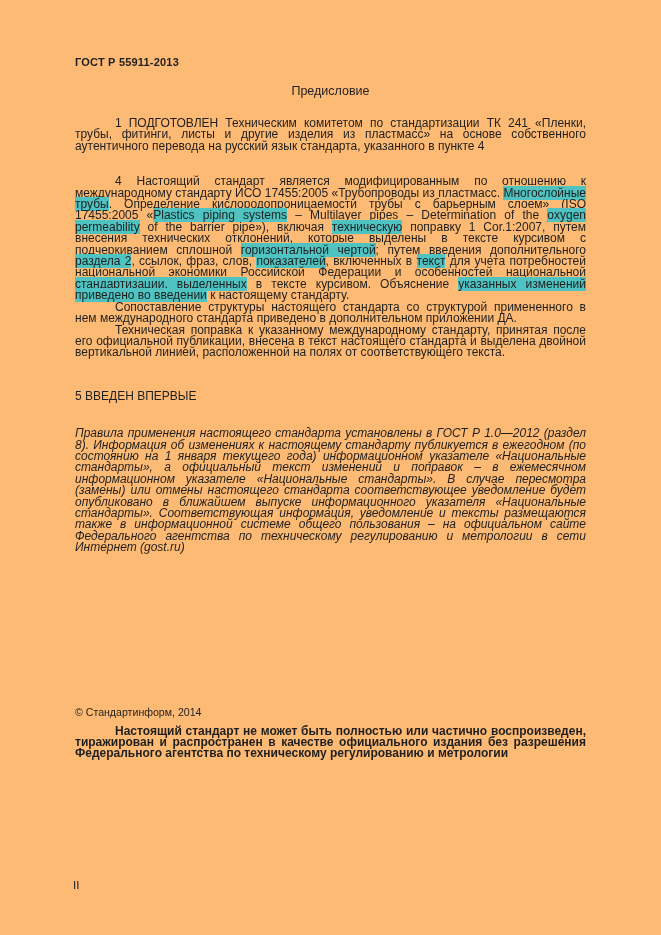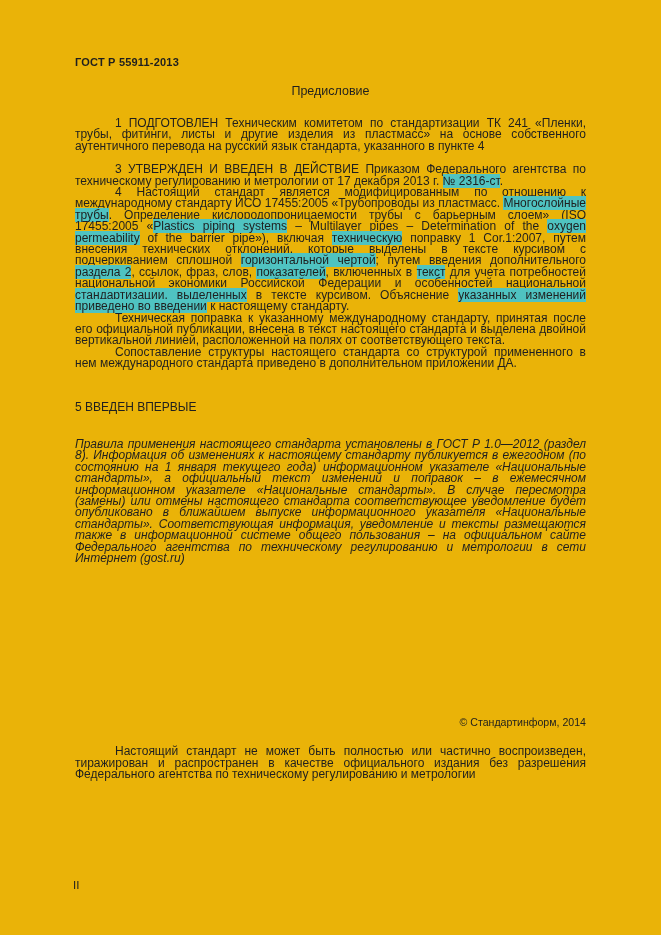--- a/index.html
+++ b/index.html
@@ -4,21 +4,21 @@
 <style>
   * { box-sizing: border-box; }
   html, body { margin: 0; padding: 0; }
   body {
     background: #fbfaf3;
     font-family: "Liberation Sans", "DejaVu Sans", sans-serif;
   }
   .page {
     width: 661px;
     height: 935px;
-    background: #eab308;
+    background: #fdba74;
     position: relative;
     padding: 56px 75px 0 75px;
     color: #1f1f1f;
     overflow: hidden;
   }
   .doc-number {
     font-size: 11px;
     font-weight: bold;
     letter-spacing: 0.2px;
   }
@@ -31,61 +31,60 @@
   .p {
     font-size: 12px;
     line-height: 11.4px;
     text-align: justify;
     margin: 0;
   }
   .p.indent { text-indent: 40px; }
   .foreword { margin-top: 20px; }
   .foreword .p { margin-bottom: 12px; }
   .foreword .p:last-child { margin-bottom: 0; }
-  .clause4 { margin-top: 0; }
+  .clause4 { margin-top: 24px; }
   .clause5 {
     margin-top: 32px;
     text-align: left;
   }
   .italic-block {
     margin-top: 26px;
     font-style: italic;
   }
   .copyright {
     margin-top: 152px;
     font-size: 10.6px;
-    text-align: right;
+    text-align: left;
   }
-  .footer-note { margin-top: 18px; }
+  .footer-note { margin-top: 8px; font-weight: bold; }
   .hl { background: var(--hl, #4fc3c1); }
   .page-number {
     position: absolute;
     left: 73px;
     bottom: 44px;
     font-size: 11.5px;
   }
 </style>
 </head>
 <body>
 
 <div class="page">
 
   <div class="doc-number">ГОСТ Р 55911-2013</div>
 
   <h1 class="title">Предисловие</h1>
 
   <div class="foreword">
       <p class="p indent"><span>1 ПОДГОТОВЛЕН Техническим комитетом по стандартизации ТК 241 «Пленки, трубы, фитинги, листы и другие изделия из пластмасс» на основе собственного аутентичного перевода на русский язык стандарта, указанного в пункте 4</span></p>
-      <p class="p indent"><span>3 УТВЕРЖДЕН И ВВЕДЕН В ДЕЙСТВИЕ Приказом Федерального агентства по техническому регулированию и метрологии от 17 декабря 2013 г. </span><span class="hl">№ 2316-ст</span><span>.</span></p>
     </div>
 
   <div class="clause4">
       <p class="p indent"><span>4 Настоящий стандарт является модифицированным по отношению к международному стандарту ИСО 17455:2005 «Трубопроводы из пластмасс. </span><span class="hl">Многослойные трубы</span><span>. Определение кислородопроницаемости трубы с барьерным слоем» (ISO 17455:2005 «</span><span class="hl">Plastics piping systems</span><span> – Multilayer pipes – Determination of the </span><span class="hl">oxygen permeability</span><span> of the barrier pipe»), включая </span><span class="hl">техническую</span><span> поправку 1 Cor.1:2007, путем внесения технических отклонений, которые выделены в тексте курсивом с подчеркиванием сплошной </span><span class="hl">горизонтальной чертой</span><span>; путем введения дополнительного </span><span class="hl">раздела 2</span><span>, ссылок, фраз, слов, </span><span class="hl">показателей</span><span>, включенных в </span><span class="hl">текст</span><span> для учета потребностей национальной экономики Российской Федерации и особенностей национальной </span><span class="hl">стандартизации, выделенных</span><span> в тексте курсивом. Объяснение </span><span class="hl">указанных изменений приведено во введении</span><span> к настоящему стандарту.</span></p>
+      <p class="p indent"><span>Сопоставление структуры настоящего стандарта со структурой примененного в нем международного стандарта приведено в дополнительном приложении ДА.</span></p>
       <p class="p indent"><span>Техническая поправка к указанному международному стандарту, принятая после его официальной публикации, внесена в текст настоящего стандарта и выделена двойной вертикальной линией, расположенной на полях от соответствующего текста.</span></p>
-      <p class="p indent"><span>Сопоставление структуры настоящего стандарта со структурой примененного в нем международного стандарта приведено в дополнительном приложении ДА.</span></p>
     </div>
 
   <p class="p clause5">5 ВВЕДЕН ВПЕРВЫЕ</p>
 
   <p class="p italic-block">Правила применения настоящего стандарта установлены в ГОСТ Р 1.0—2012 (раздел 8). Информация об изменениях к настоящему стандарту публикуется в ежегодном (по состоянию на 1 января текущего года) информационном указателе «Национальные стандарты», а официальный текст изменений и поправок – в ежемесячном информационном указателе «Национальные стандарты». В случае пересмотра (замены) или отмены настоящего стандарта соответствующее уведомление будет опубликовано в ближайшем выпуске информационного указателя «Национальные стандарты». Соответствующая информация, уведомление и тексты размещаются также в информационной системе общего пользования – на официальном сайте Федерального агентства по техническому регулированию и метрологии в сети Интернет (gost.ru)</p>
 
   <div class="copyright">©  Стандартинформ, 2014</div>
 
   <p class="p indent footer-note">Настоящий стандарт не может быть полностью или частично воспроизведен, тиражирован и распространен в качестве официального издания без разрешения Федерального агентства по техническому регулированию и метрологии</p>
 

